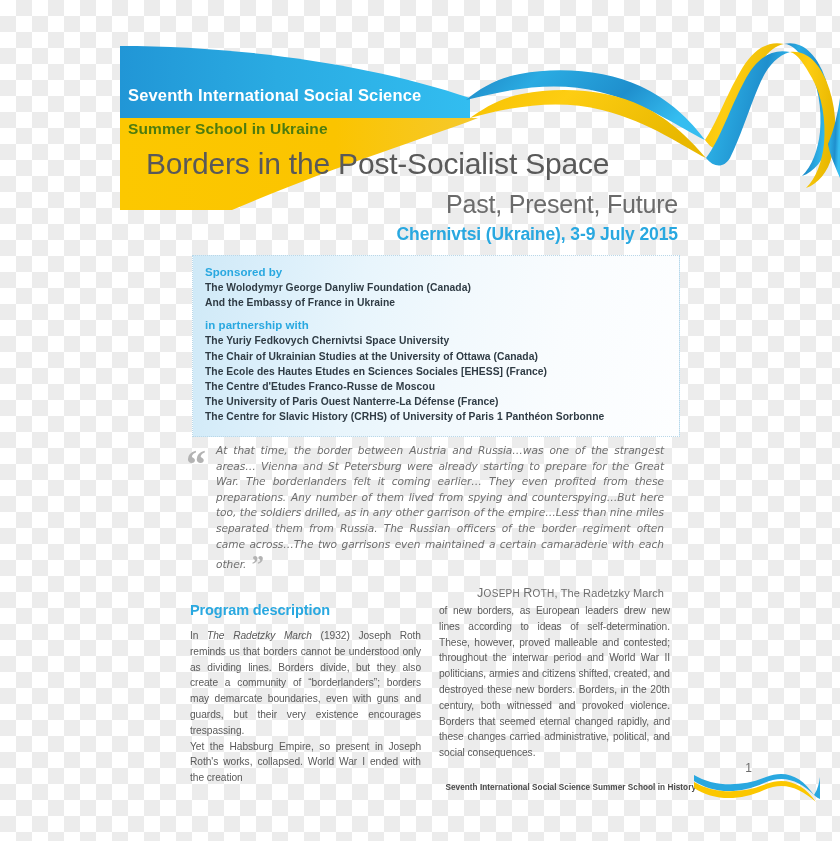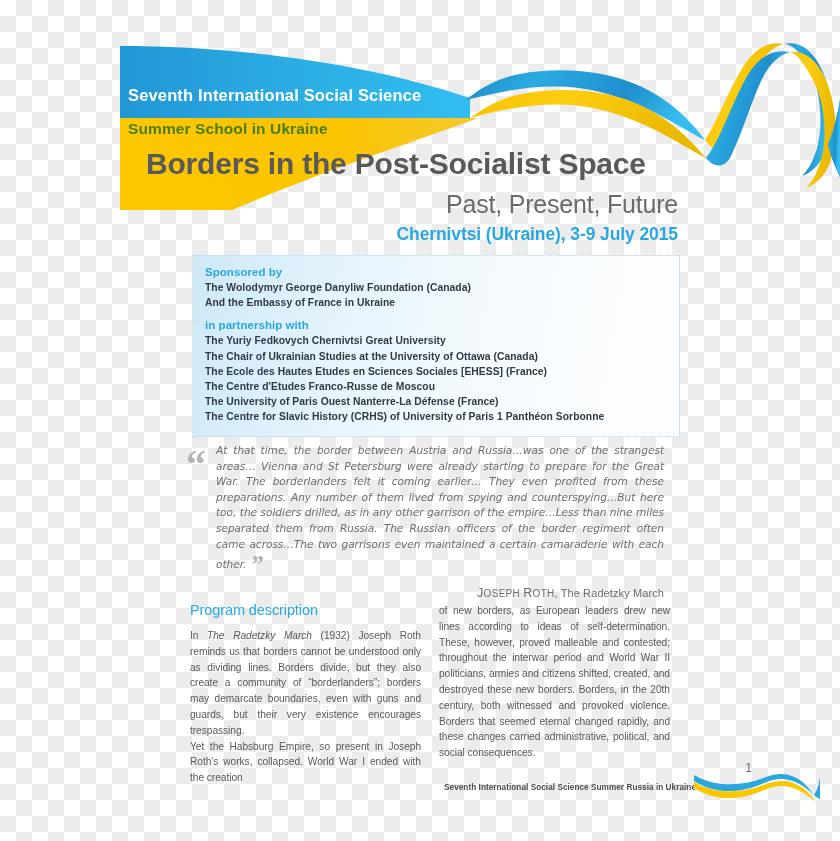--- a/index.html
+++ b/index.html
@@ -55,21 +55,21 @@
     font-size: 15.5px;
     font-weight: 700;
     letter-spacing: 0.1px;
     color: #4d7c0f;
     white-space: nowrap;
   }
   .hdr-title {
     position: absolute;
     left: 146px; top: 147px;
     font-size: 30px;
-    font-weight: 700;
+    font-weight: 400;
     letter-spacing: -0.2px;
     color: #595959;
     white-space: nowrap;
   }
   .hdr-sub {
     position: absolute;
     right: 162px; top: 190px;
     font-size: 25px;
     font-weight: 400;
     letter-spacing: -0.2px;
@@ -163,21 +163,21 @@
 
   
   .prog-zone {
     position: absolute;
     left: 190px; top: 602px;
     width: 480px;
   }
   .prog-head {
     color: #29a8e0;
     font-size: 14.5px;
-    font-weight: 400;
+    font-weight: 700;
     letter-spacing: -0.1px;
     margin-bottom: 10px;
   }
   .prog-cols {
     display: flex;
     gap: 18px;
   }
   .prog-col { width: 231px; }
   .prog-col.right { padding-top: 0; }
   .prog-p {
@@ -289,21 +289,21 @@
     <div class="hdr-sub">Past, Present, Future</div>
     <div class="hdr-date">Chernivtsi (Ukraine), 3-9 July 2015</div>
   </div>
 
   <div class="sponsor-box">
     <div class="sp-head">Sponsored by</div>
     <div class="sp-item">The Wolodymyr George Danyliw Foundation (Canada)</div>
     <div class="sp-item">And the Embassy of France in Ukraine</div>
 
     <div class="sp-head second">in partnership with</div>
-    <div class="sp-item">The Yuriy Fedkovych Chernivtsi Great University</div>
+    <div class="sp-item">The Yuriy Fedkovych Chernivtsi Space University</div>
     <div class="sp-item">The Chair of Ukrainian Studies at the University of Ottawa (Canada)</div>
     <div class="sp-item">The Ecole des Hautes Etudes en Sciences Sociales [EHESS] (France)</div>
     <div class="sp-item">The Centre d'Etudes Franco-Russe de Moscou</div>
     <div class="sp-item">The University of Paris Ouest Nanterre-La Défense (France)</div>
     <div class="sp-item">The Centre for Slavic History (CRHS) of University of Paris 1 Panthéon Sorbonne</div>
   </div>
 
   <div class="quote-zone">
     <div class="quote-body">
       <span class="qmark qmark-open">“</span>
@@ -329,21 +329,21 @@
       <div class="prog-col right">
         <div class="rightcol-shift">
           <p class="prog-p">of new borders, as European leaders drew new lines according to ideas of self-determination. These, however, proved malleable and contested; throughout the interwar period and World War II politicians, armies and citizens shifted, created, and destroyed these new borders. Borders, in the 20th century, both witnessed and provoked violence. Borders that seemed eternal changed rapidly, and these changes carried administrative, political, and social consequences.</p>
         </div>
       </div>
 
     </div>
   </div>
 
   <div class="footer-zone">
-    <div class="footer-text">Seventh International Social Science Summer Russia in Ukraine</div>
+    <div class="footer-text">Seventh International Social Science Summer School in History</div>
     <div class="footer-pageno">1</div>
     <svg class="footer-ribbon" viewBox="0 0 128 34" preserveAspectRatio="none">
       <path d="M2,12 C20,24 46,26 72,14 C92,5 108,12 122,26
                C110,8 94,0 74,8 C48,19 20,17 2,6 Z" fill="#29a8e0"></path>
       <path d="M2,19 C20,31 46,33 72,21 C92,12 108,19 124,33
                C112,15 94,7 74,15 C48,26 20,24 2,13 Z" fill="#fbc700"></path>
       <path d="M122,26 C126,20 127,14 128,8 L128,30 C126,29 124,28 122,26 Z" fill="#29a8e0"></path>
     </svg>
   </div>
 

